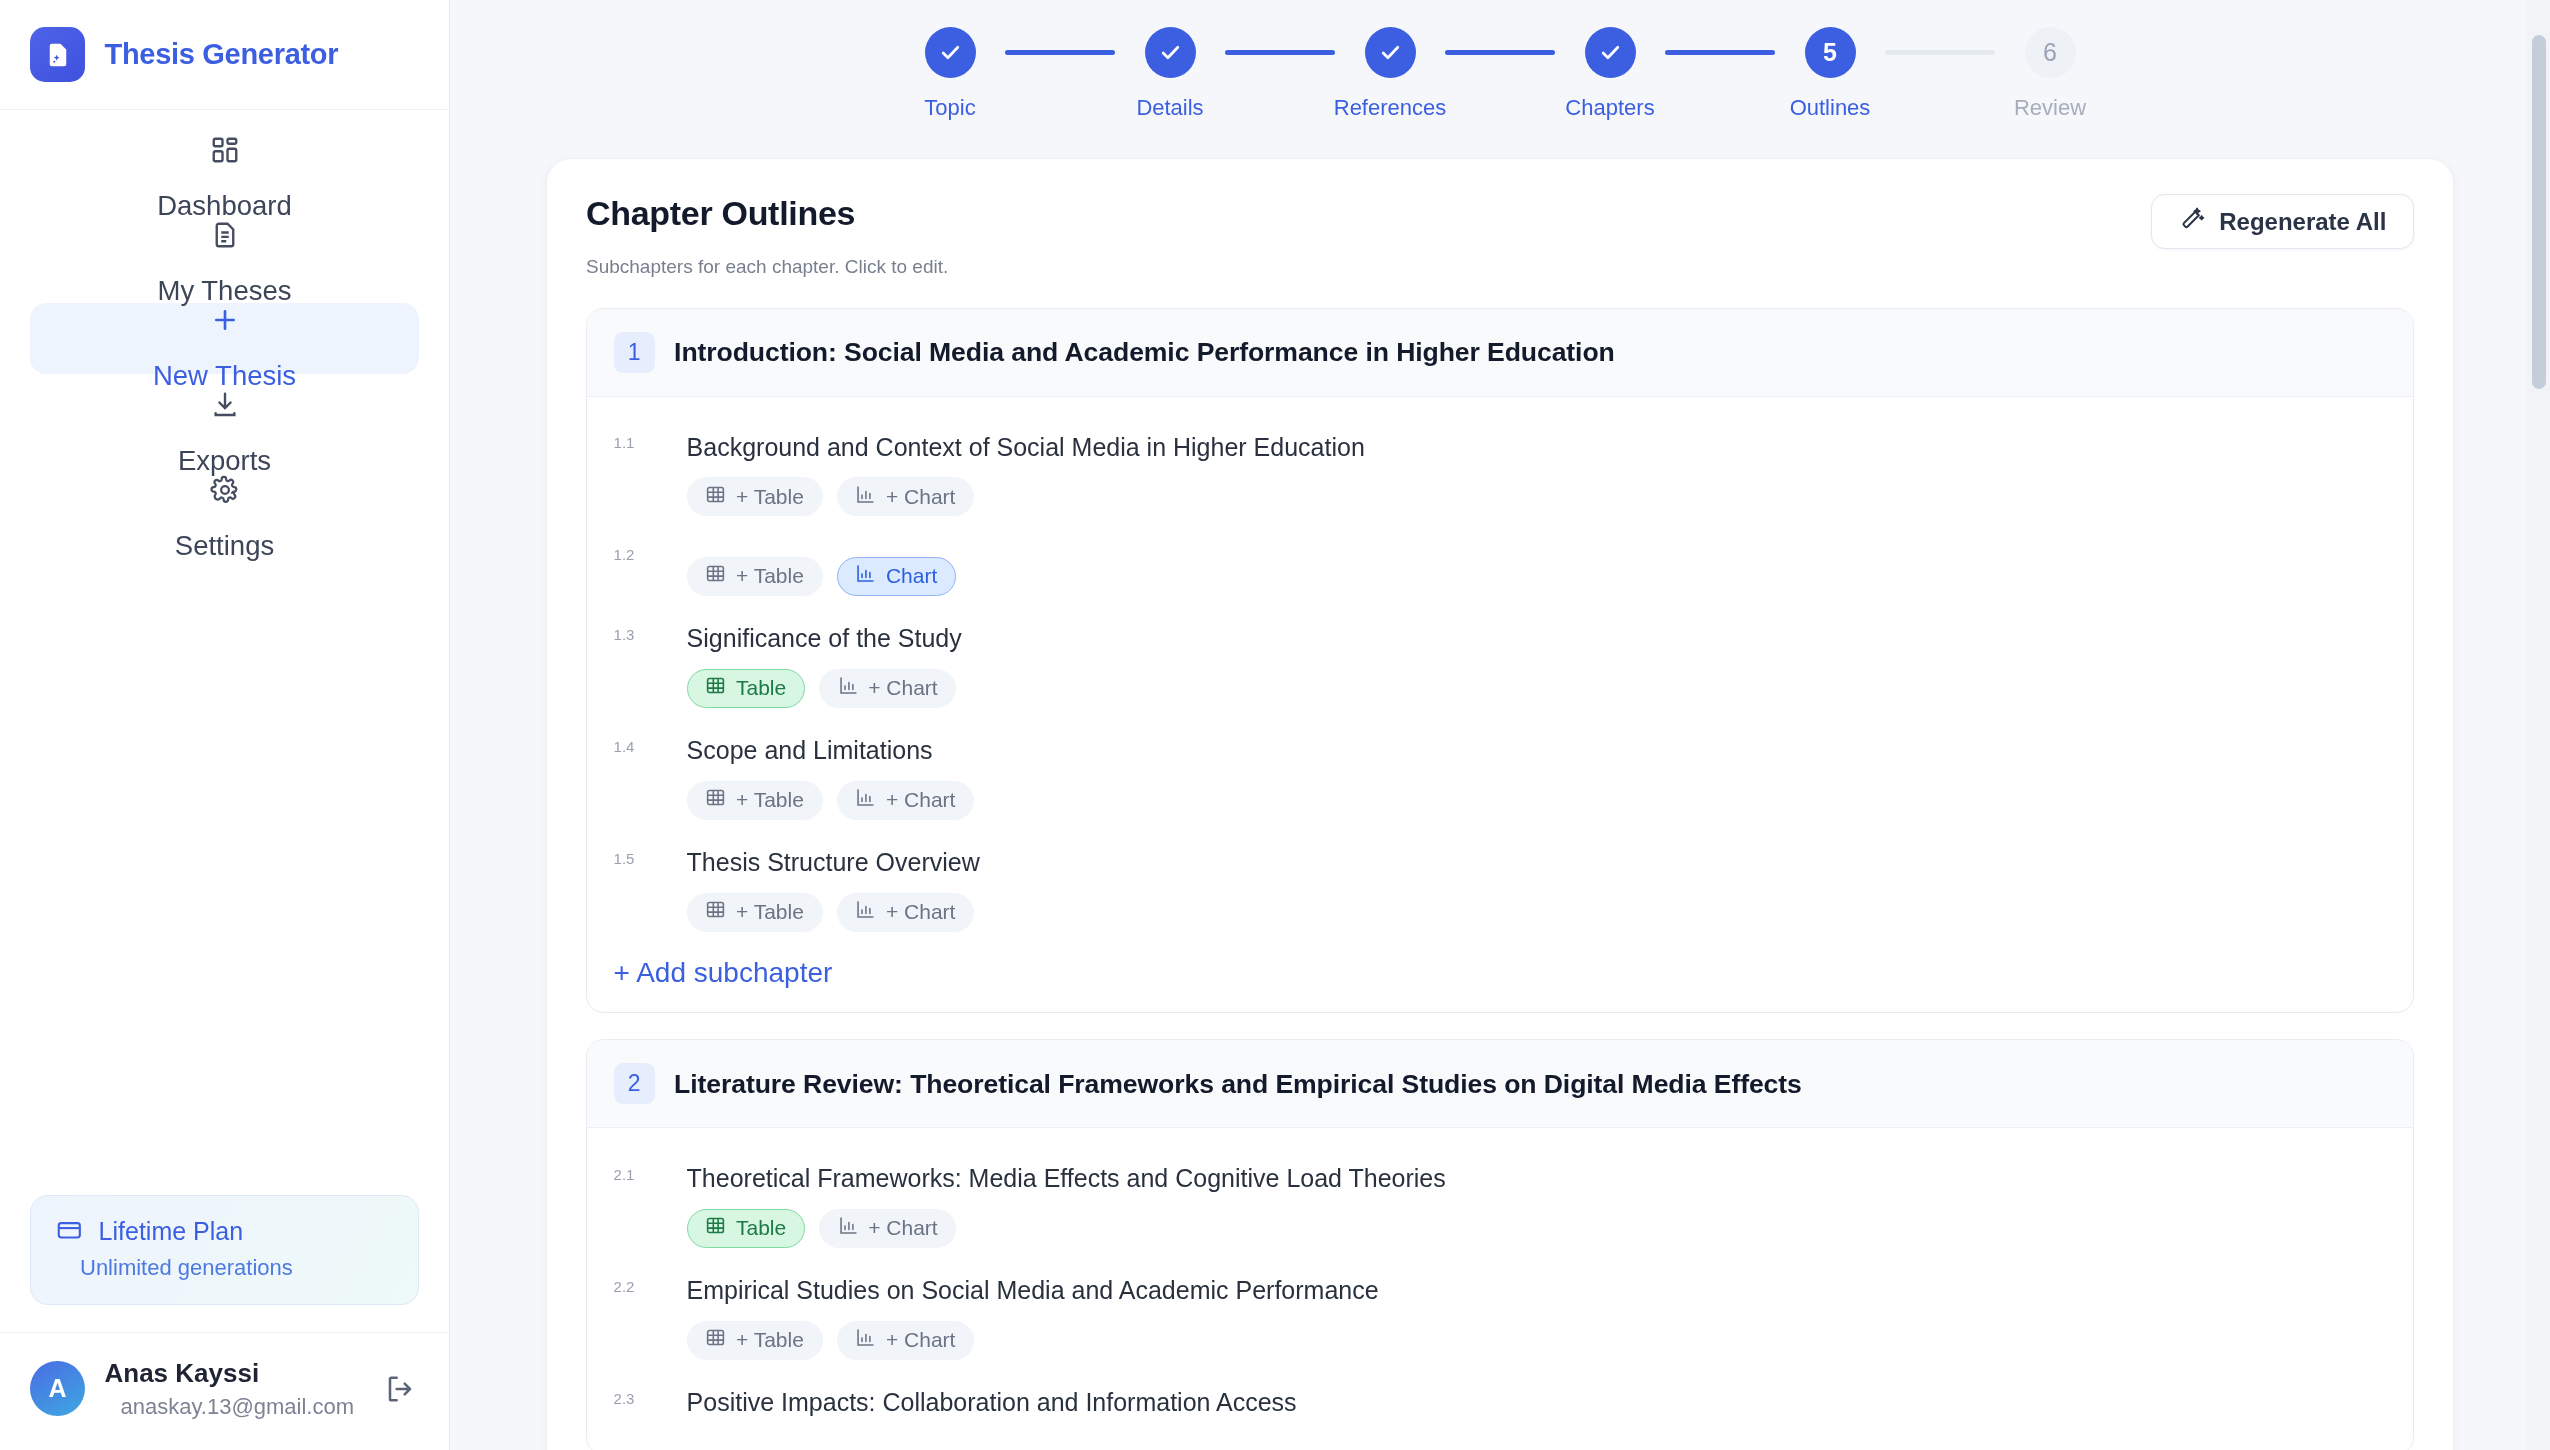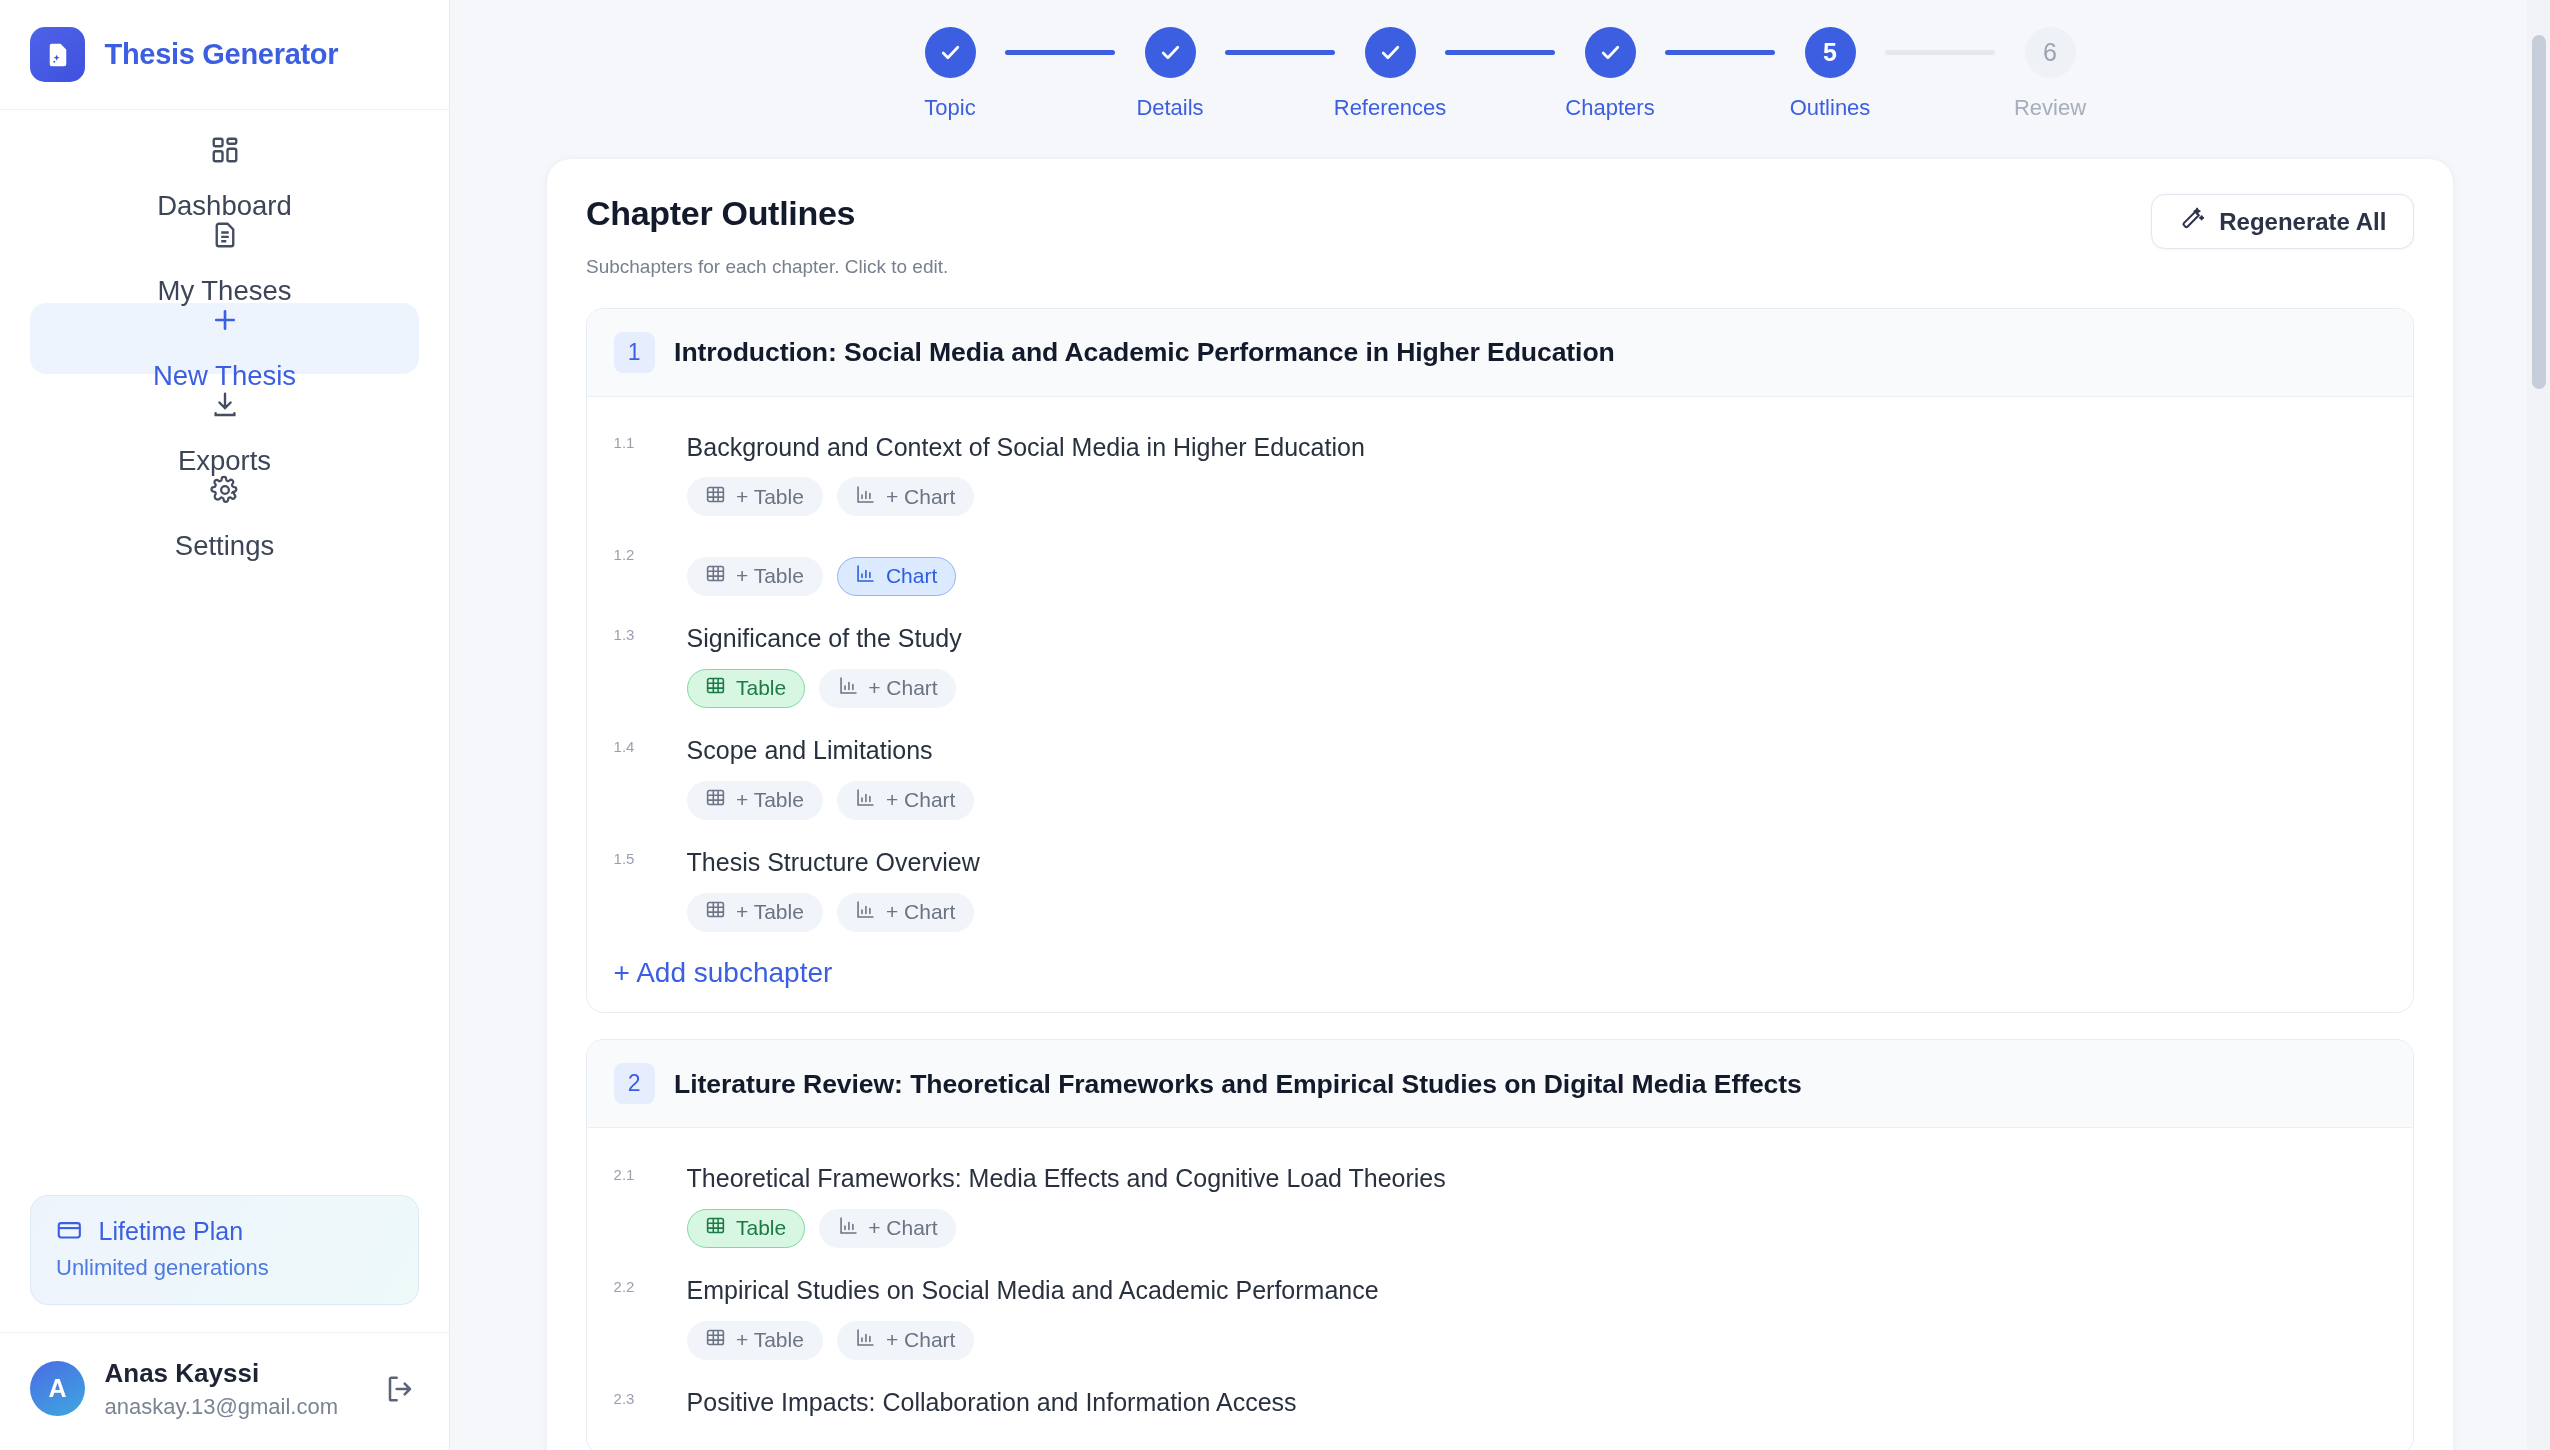--- a/index.html
+++ b/index.html
@@ -73,39 +73,39 @@
 
   .plan-card {
     margin: 0 30px 26.6px 30px;
     padding: 21px 25px 23px 25px;
     border-radius: 17.7px;
     background: linear-gradient(120deg, #eef4fd 0%, #eef9f8 100%);
     border: 0.9px solid #dee8f6;
   }
   .plan-top { display: flex; align-items: center; gap: 16px; }
   .plan-title { font-size: 25px; color: #3b5fe0; font-weight: normal; }
-  .plan-sub { font-size: 22px; color: #4d7ae0; margin-top: 8.9px; }
+  .plan-sub { font-size: 22px; color: #4d7ae0; margin-top: 8.9px; margin-left: 24px; }
 
   .user-row {
     display: flex;
     align-items: center;
     gap: 19.5px;
     padding: 25px 30px 30px 30px;
     border-top: 0.9px solid #eef1f6;
   }
   .avatar {
     width: 55px; height: 55px; border-radius: 50%;
     background: linear-gradient(150deg, #4a6ce4 0%, #3ea8e0 100%);
     color: #fff; font-size: 25px; font-weight: bold;
     display:flex; align-items:center; justify-content:center;
     flex: 0 0 55px;
   }
   .user-meta { flex: 1 1 auto; min-width: 0; }
   .user-name { font-size: 26px; color: #1e2433; font-weight: bold; white-space: nowrap; }
-  .user-email { font-size: 22px; color: #7b8394; margin-top: 5.3px; white-space: nowrap; }
+  .user-email { font-size: 22px; color: #7b8394; margin-top: 5.3px; white-space: nowrap; margin-left: 16px; }
   .logout-btn { width: 39px; height: 39px; flex: 0 0 39px; display:flex; align-items:center; justify-content:center; cursor:pointer; }
 
   
   .main {
     flex: 1 1 auto;
     height: 1450px;
     background: #f5f7fa;
     overflow: hidden;
     position: relative;
   }

